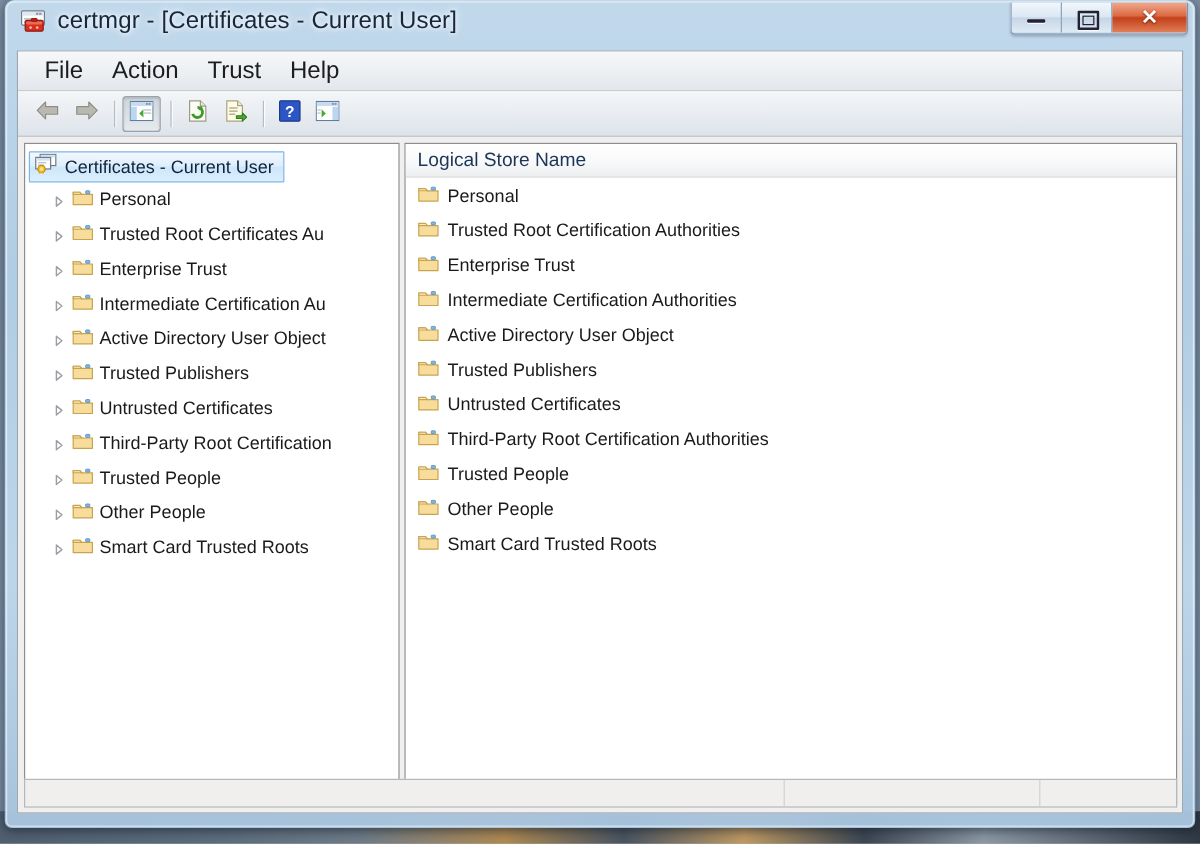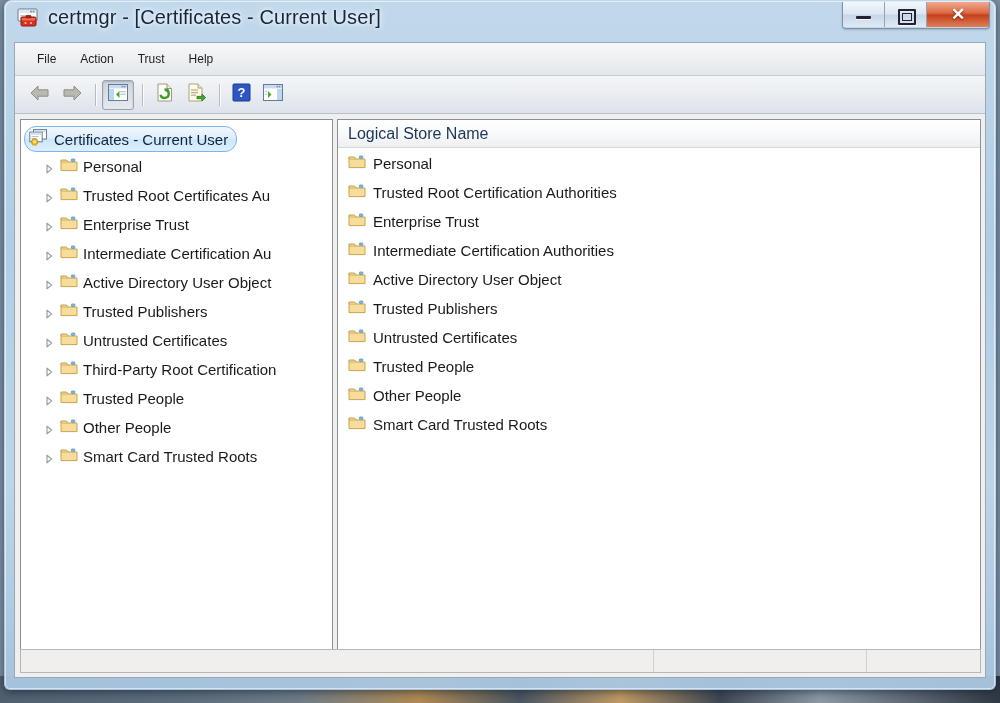--- a/index.html
+++ b/index.html
@@ -119,21 +119,21 @@
   
   #menu-bar {
     position:absolute; left:0; top:0; width:100%; height:33px;
     background: linear-gradient(180deg,#f6f7f8 0%, #eceff2 55%, #e2e7ec 100%);
     border-bottom: 1px solid #c8ccd1;
     box-sizing:border-box;
     display:flex; align-items:center;
     padding-left: 10px;
   }
   .menu-item {
-    font-size: 12px; color: #1d1d1d;
+    font-size: 20px; color: #1d1d1d;
     padding: 4px 12px;
     cursor: default;
     white-space:nowrap;
   }
 
   
   #toolbar {
     position:absolute; left:0; top:33px; width:100%; height:38px;
     background: linear-gradient(180deg,#f4f6f8 0%, #e9edf1 50%, #dde3ea 100%);
     border-bottom:1px solid #b9c0c8;
@@ -181,21 +181,21 @@
   
   #tree-scroll { position:absolute; left:0; top:0; right:0; bottom:18px; overflow:hidden; }
   #tree-root-row {
     position:relative;
     margin: 6px 0 0 3px;
     height: 24px;
     display:inline-flex; align-items:center;
     padding: 0 8px 0 4px;
     background: linear-gradient(180deg,#f2f8fd 0%, #ddeefb 48%, #cde6fa 52%, #dcf0fd 100%);
     border:1px solid #7eb4e8;
-    border-radius:12px;
+    border-radius:1px;
     white-space:nowrap;
   }
   #tree-root-row .node-label {
     font-size:15px; color:#10243d; margin-left:6px;
   }
   .tree-row {
     height: 29px;
     display:flex; align-items:center;
     padding-left: 22px;
     white-space:nowrap;
@@ -706,20 +706,30 @@
           <span class="folder-ico">
             <svg width="18" height="15" viewBox="0 0 18 15">
                 <path d="M1 3.2 L6.6 3.2 L8.1 5 L17 5 L17 13.6 L1 13.6 Z" fill="#f7dc9c" stroke="#c8a44f" stroke-width="1" stroke-linejoin="round"></path>
                 <path d="M1 3.2 L6.6 3.2 L8.1 5 L1 5 Z" fill="#fcecc4" stroke="#c8a44f" stroke-width="0.9"></path>
                 <rect x="11.4" y="2" width="3.4" height="2.4" rx="0.5" fill="#88b8dd" stroke="#5f93bd" stroke-width="0.8"></rect>
               </svg>
           </span>
           <span class="item-label">Untrusted Certificates</span>
         </div>
 
+        <div class="list-row">
+          <span class="folder-ico">
+            <svg width="18" height="15" viewBox="0 0 18 15">
+                <path d="M1 3.2 L6.6 3.2 L8.1 5 L17 5 L17 13.6 L1 13.6 Z" fill="#f7dc9c" stroke="#c8a44f" stroke-width="1" stroke-linejoin="round"></path>
+                <path d="M1 3.2 L6.6 3.2 L8.1 5 L1 5 Z" fill="#fcecc4" stroke="#c8a44f" stroke-width="0.9"></path>
+                <rect x="11.4" y="2" width="3.4" height="2.4" rx="0.5" fill="#88b8dd" stroke="#5f93bd" stroke-width="0.8"></rect>
+              </svg>
+          </span>
+          <span class="item-label">Third-Party Root Certification Authorities</span>
+        </div>
 
         <div class="list-row">
           <span class="folder-ico">
             <svg width="18" height="15" viewBox="0 0 18 15">
                 <path d="M1 3.2 L6.6 3.2 L8.1 5 L17 5 L17 13.6 L1 13.6 Z" fill="#f7dc9c" stroke="#c8a44f" stroke-width="1" stroke-linejoin="round"></path>
                 <path d="M1 3.2 L6.6 3.2 L8.1 5 L1 5 Z" fill="#fcecc4" stroke="#c8a44f" stroke-width="0.9"></path>
                 <rect x="11.4" y="2" width="3.4" height="2.4" rx="0.5" fill="#88b8dd" stroke="#5f93bd" stroke-width="0.8"></rect>
               </svg>
           </span>
           <span class="item-label">Trusted People</span>

